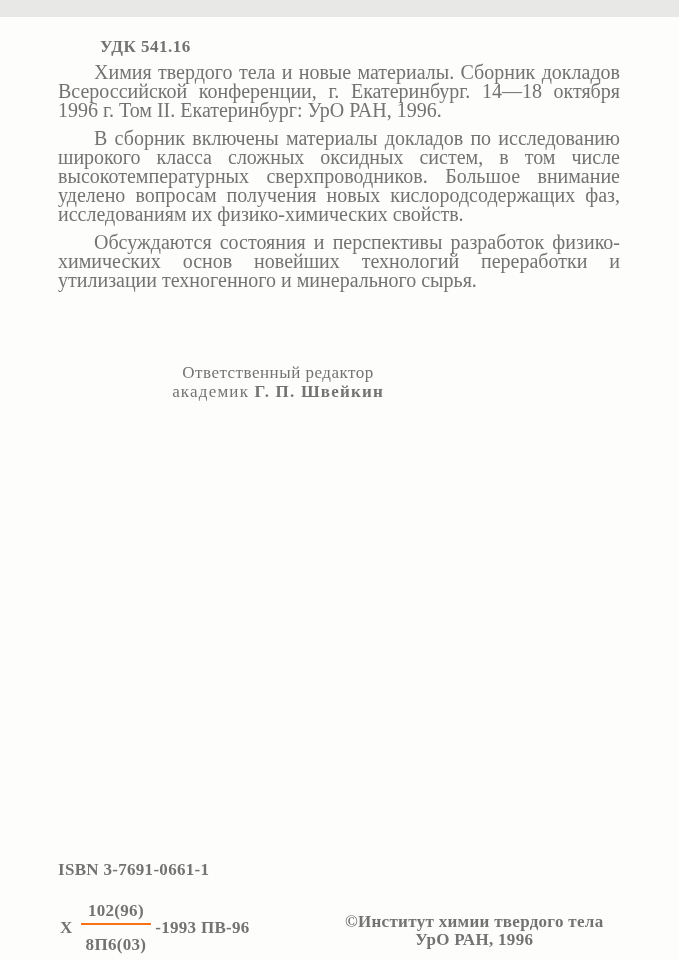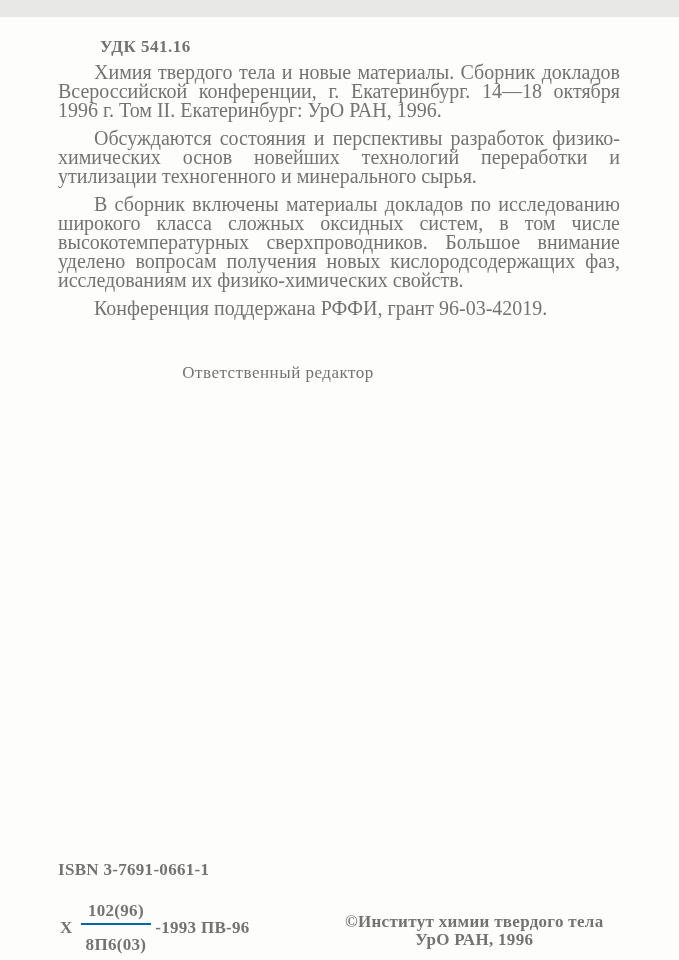--- a/index.html
+++ b/index.html
@@ -78,21 +78,21 @@
   .class-prefix {
     margin-right: 8px;
   }
   .fraction {
     display: inline-flex;
     flex-direction: column;
     text-align: center;
   }
   .fraction .num {
     padding: 0 5px 2px 5px;
-    border-bottom: 2px solid #0369a1;
+    border-bottom: 2px solid #f97316;
   }
   .fraction .den {
     padding: 10px 5px 0 5px;
   }
   .class-suffix {
     margin-left: 4px;
   }
   .copyright-block {
     position: absolute;
     left: 345px;
@@ -108,27 +108,29 @@
 </style>
 </head>
 <body>
 
 <div class="page">
 
   <div class="udk">УДК 541.16</div>
 
   <div class="text-block">
     <p>Химия твердого тела и новые материалы. Сборник докладов Всероссийской конференции, г. Екатеринбург. 14—18 октября 1996 г. Том II. Екатеринбург: УрО РАН, 1996.</p>
+    <p>В сборник включены материалы докладов по исследованию широкого класса сложных оксидных систем, в том числе высокотемпературных сверхпроводников. Большое внимание уделено вопросам получения новых кислородсодержащих фаз, исследованиям их физико-химических свойств.</p>
     <p>Обсуждаются состояния и перспективы разработок физико-химических основ новейших технологий переработки и утилизации техногенного и минерального сырья.</p>
-    <p>В сборник включены материалы докладов по исследованию широкого класса сложных оксидных систем, в том числе высокотемпературных сверхпроводников. Большое внимание уделено вопросам получения новых кислородсодержащих фаз, исследованиям их физико-химических свойств.</p>
-    <p>Конференция поддержана РФФИ, грант 96-03-42019.</p>
   </div>
 
   <div class="editor-block">
     <div class="editor-role">Ответственный редактор</div>
+    <div class="editor-name-line">
+      <span>академик </span><span class="editor-name">Г. П. Швейкин</span>
+    </div>
   </div>
 
   <div class="isbn-block">
     <div>ISBN 3-7691-0661-1</div>
   </div>
 
   <div class="class-row">
     <span class="class-prefix">Х</span>
     <span class="fraction">
       <span class="num">102(96)</span>

